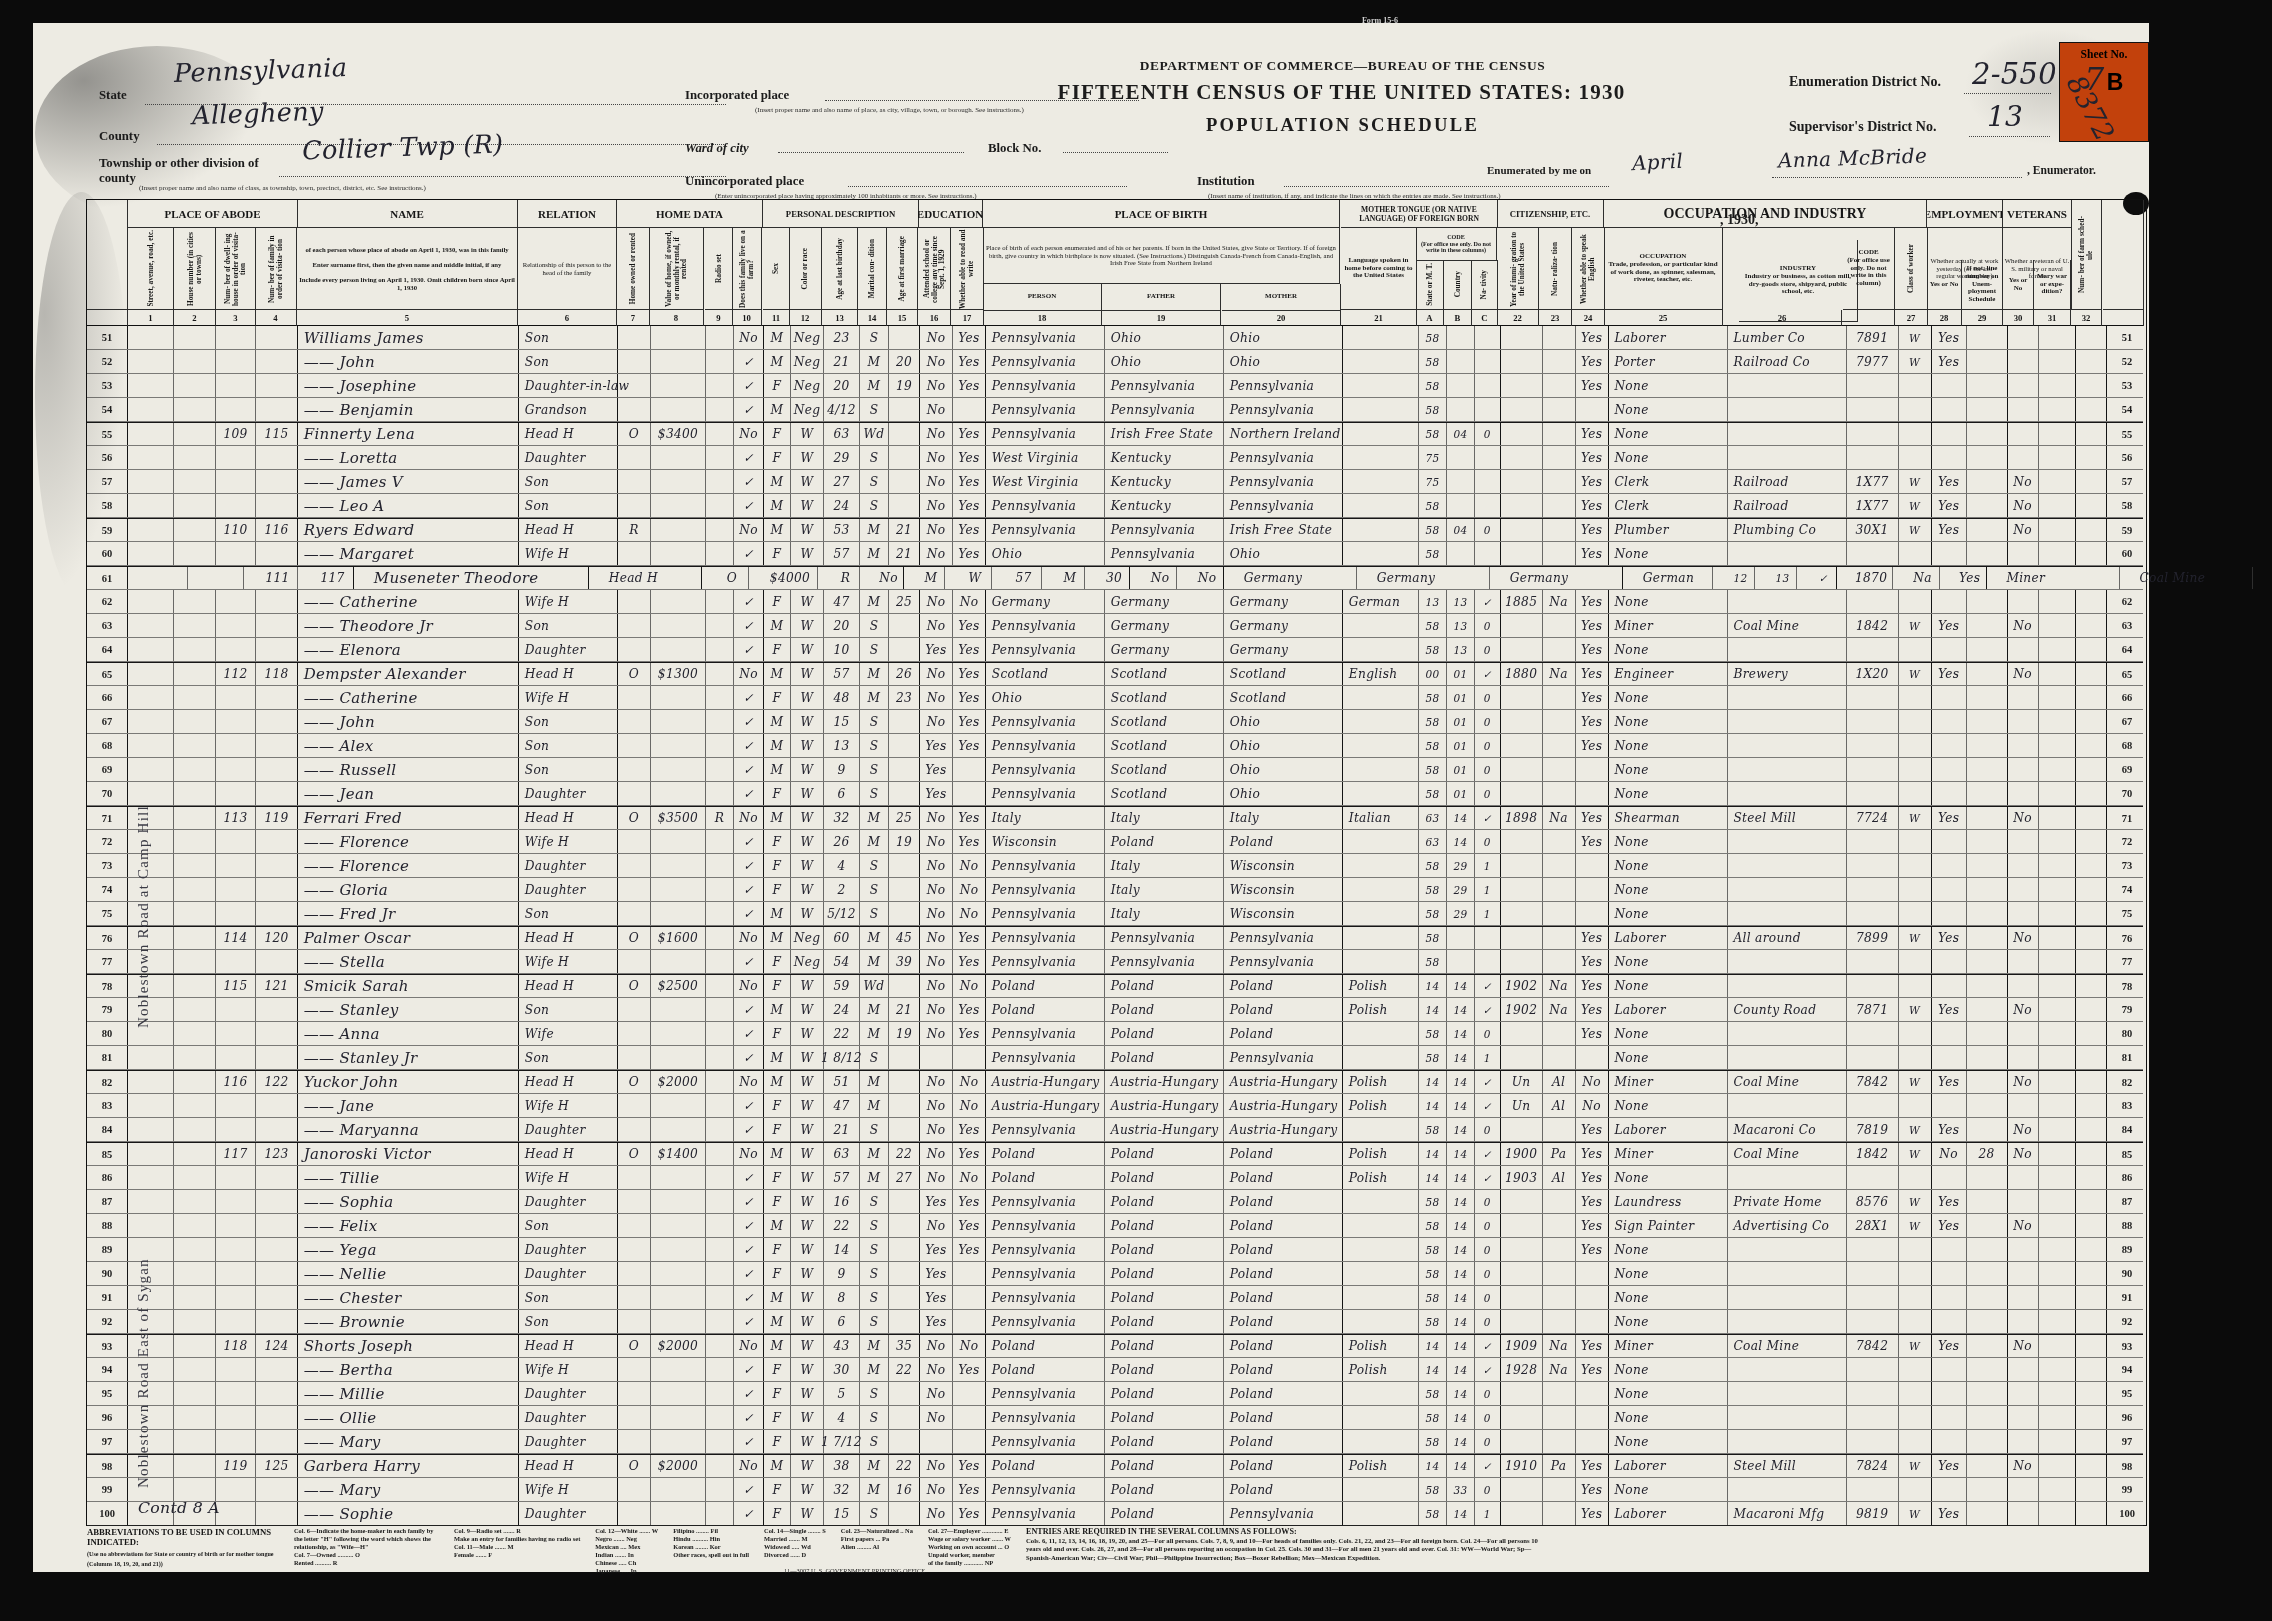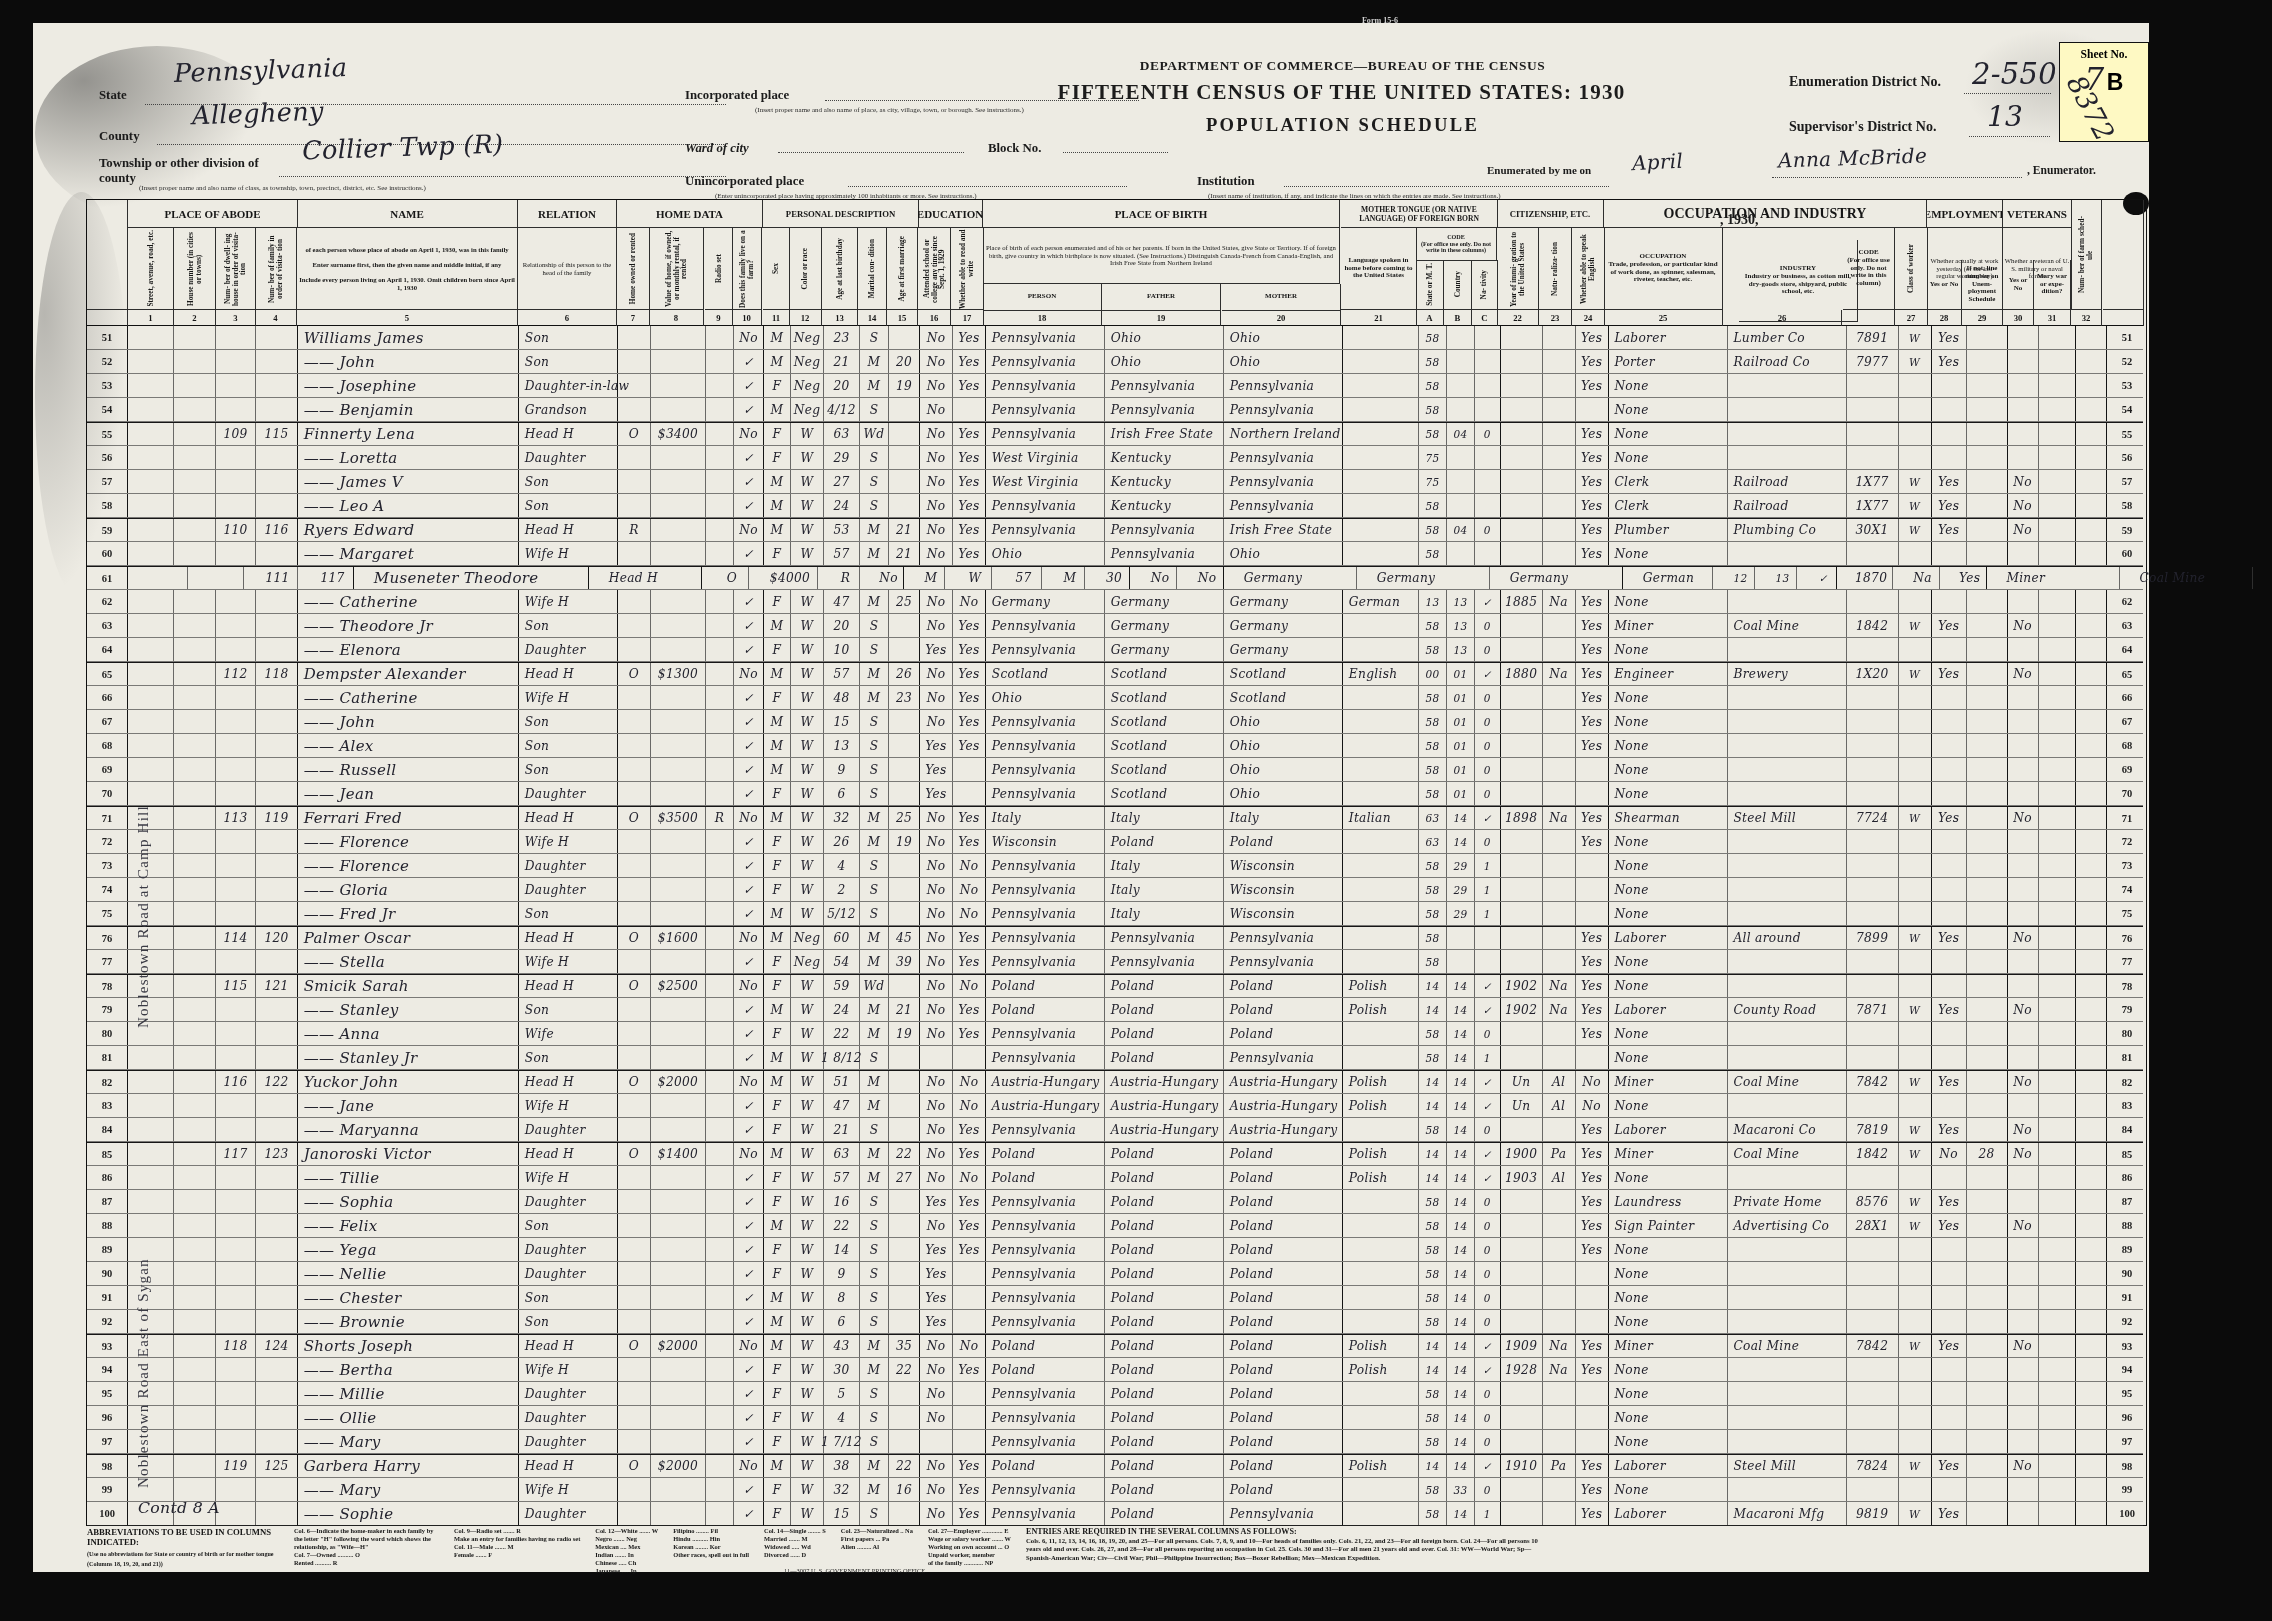--- a/index.html
+++ b/index.html
@@ -34,21 +34,21 @@
   .dotline{border-bottom:1.2px dotted #444;}
   .hw-big{font-size:25.6px;}
   .hw-med{font-size:20px;}
 
   #title-dept{font-size:13.4px;font-weight:bold;letter-spacing:0.6px;}
   #title-census{font-size:21px;font-weight:bold;letter-spacing:1.2px;}
   #title-sched{font-size:18.6px;font-weight:bold;letter-spacing:2.3px;}
 
   #sheet-box{
     position:absolute;left:2059px;top:42px;width:88px;height:98px;
-    border:1.7px solid #111;background:#fef9c3;text-align:center;
+    border:1.7px solid #111;background:#c2410c;text-align:center;
   }
   #sheet-box .lbl{font-weight:bold;font-size:11.6px;margin-top:4.6px;}
   #sheet-box .val{font-size:31px;}
   #sheet-box .letter{font-family:"Liberation Sans",sans-serif;font-weight:bold;font-size:23px;}
   #margin-number{
     position:absolute;left:2088px;top:70px;font-size:27px;
     transform:rotate(62deg);transform-origin:left top;
   }
 
   

